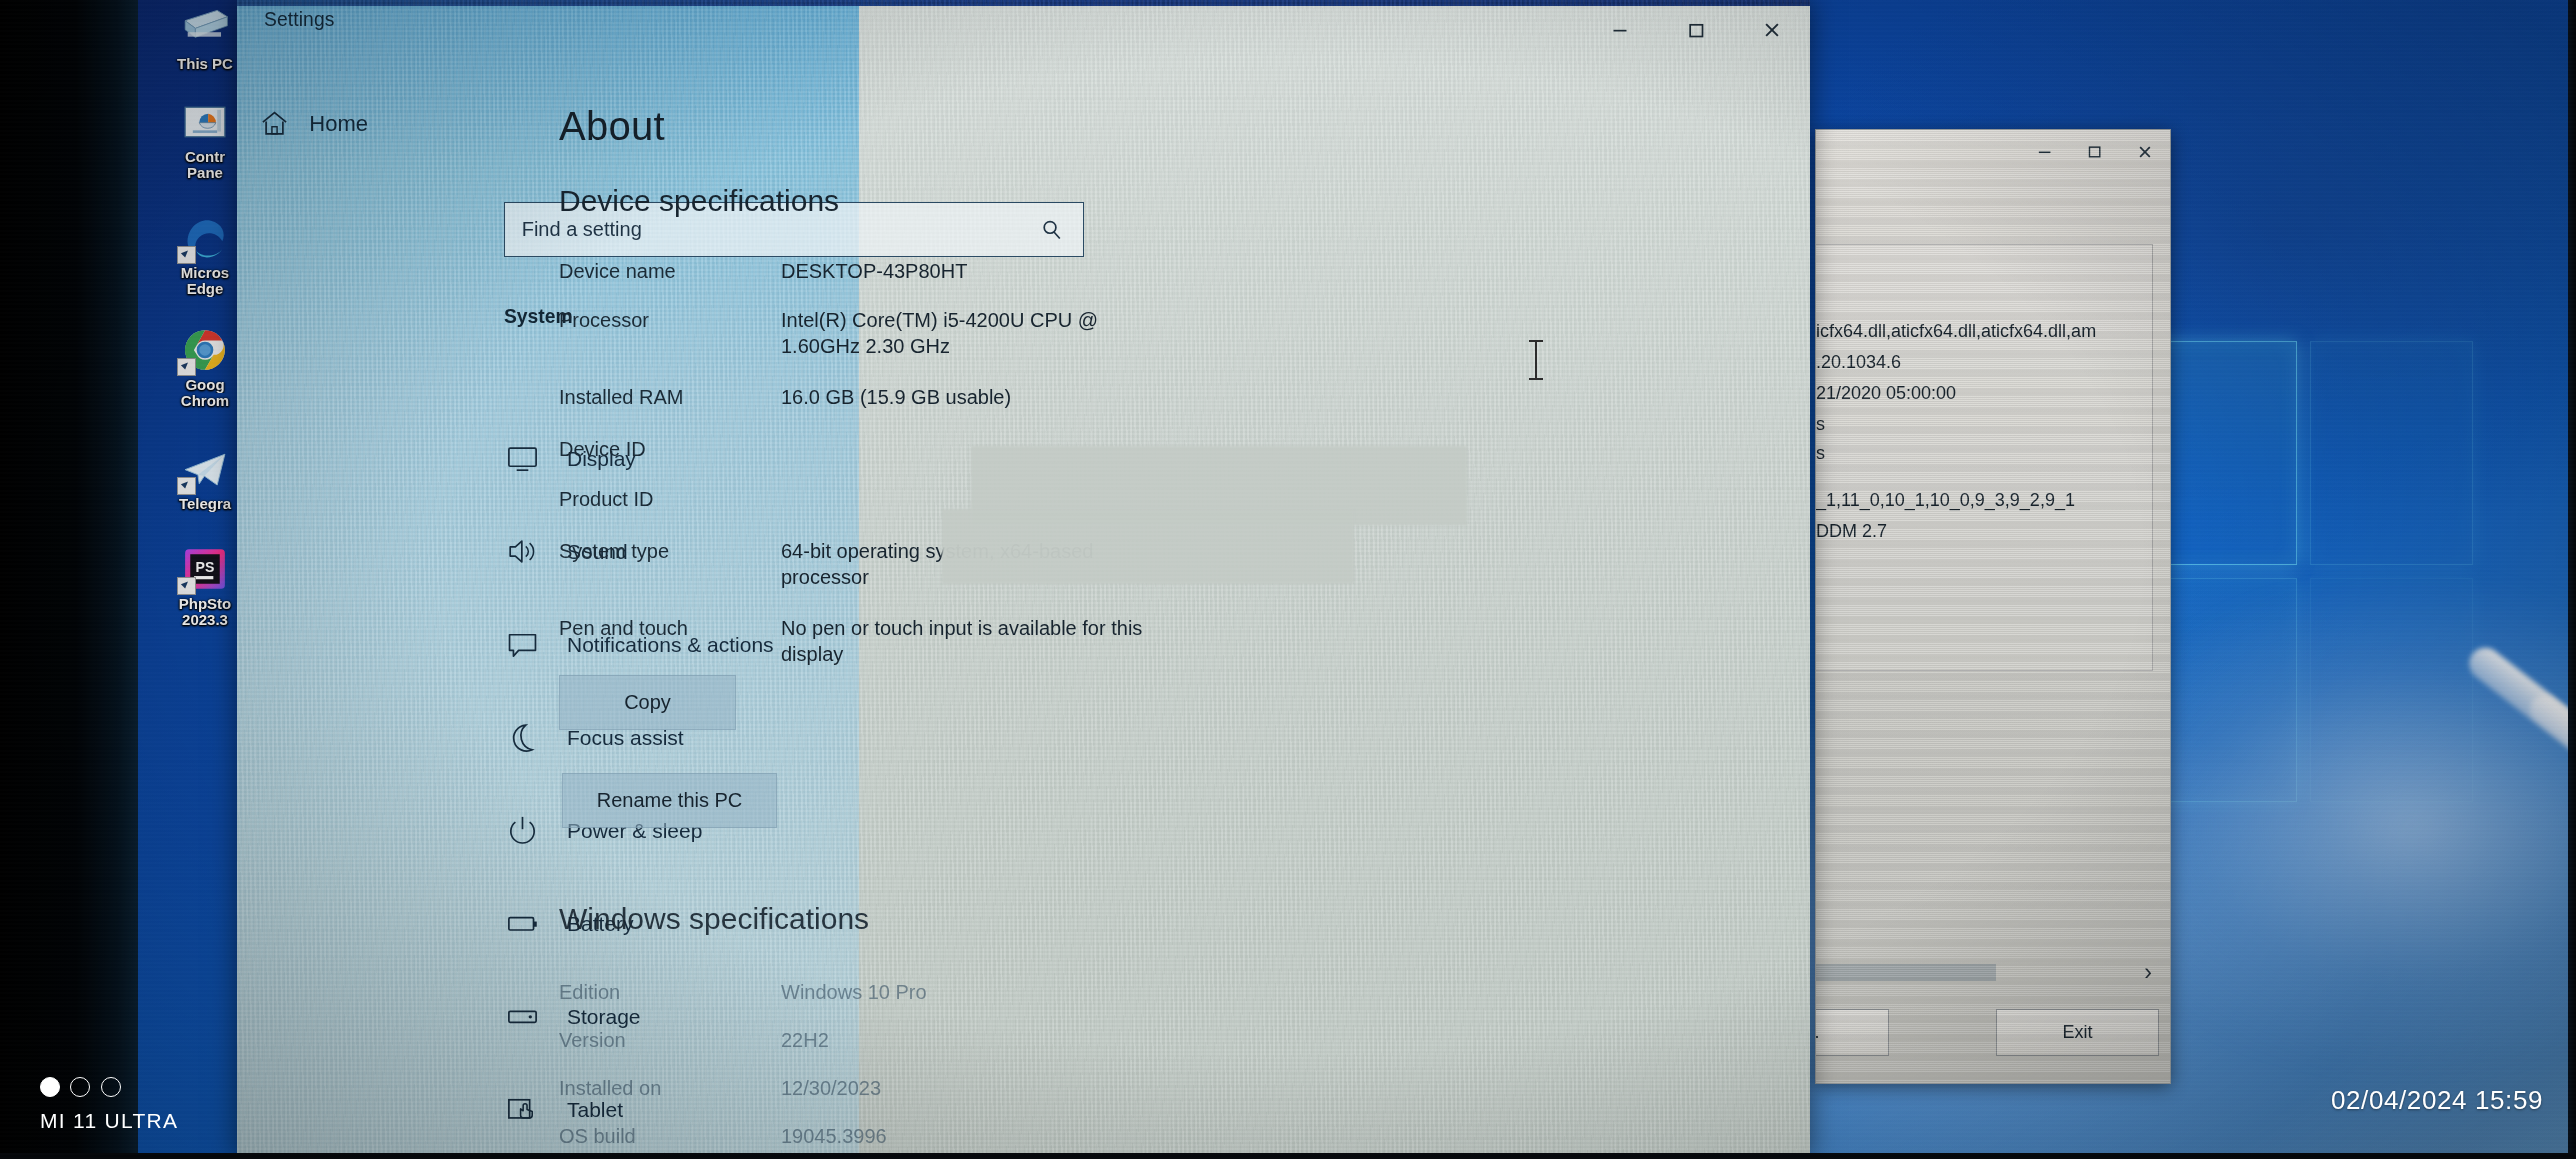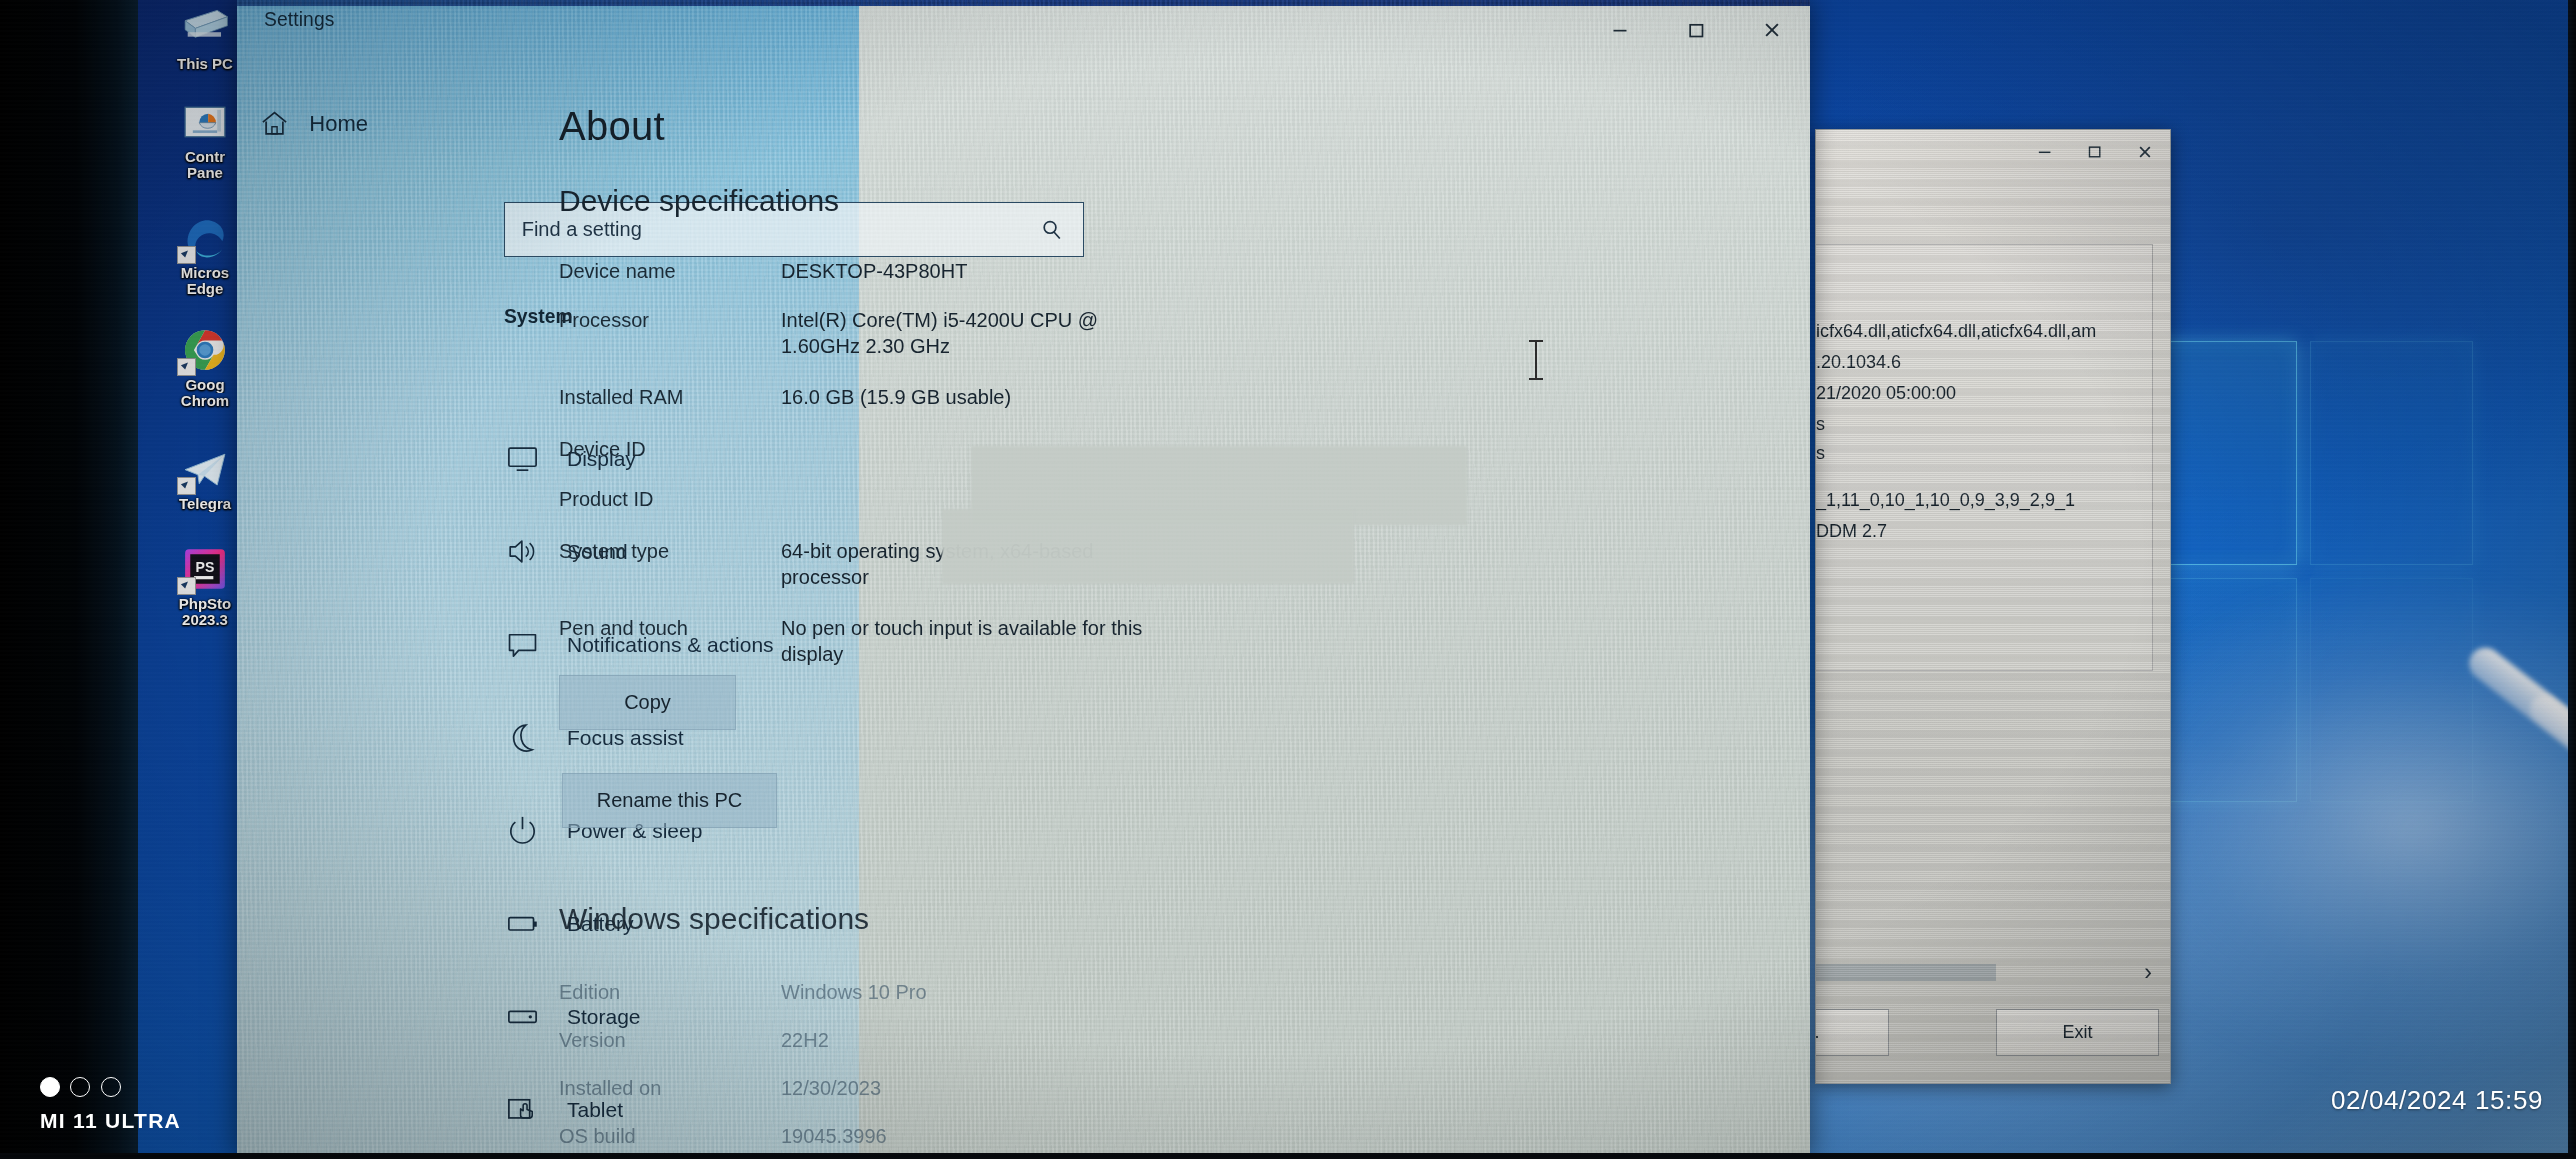--- a/index.html
+++ b/index.html
@@ -222,21 +222,21 @@
     opacity:.75;
   }
 
   
   .wm{
     position:absolute;left:40px;bottom:26px;z-index:60;color:#fff;
   }
   .wm-dots{display:flex;gap:10.3px;align-items:center;margin-bottom:11.6px;}
   .dot{width:18px;height:18px;border-radius:50%;border:1.9px solid #fff;}
   .dot.filled{background:#fff;}
-  .wm-txt{font-size:21px;font-weight:700;letter-spacing:1.3px;color:#fff;}
+  .wm-txt{font-size:21px;font-weight:400;letter-spacing:1.3px;color:#fff;}
   .ts{
     position:absolute;right:33px;bottom:43px;z-index:60;
     font-size:26px;font-weight:400;color:#fff;letter-spacing:0.6px;
     text-shadow:0 0.6px 2.6px rgba(0,0,0,.45);
   }
 
   
   .vignette{
     position:absolute;inset:0;z-index:55;pointer-events:none;
     background:radial-gradient(ellipse 1546px 902px at 50% 48%, rgba(0,0,0,0) 55%, rgba(0,0,0,.28) 100%);

